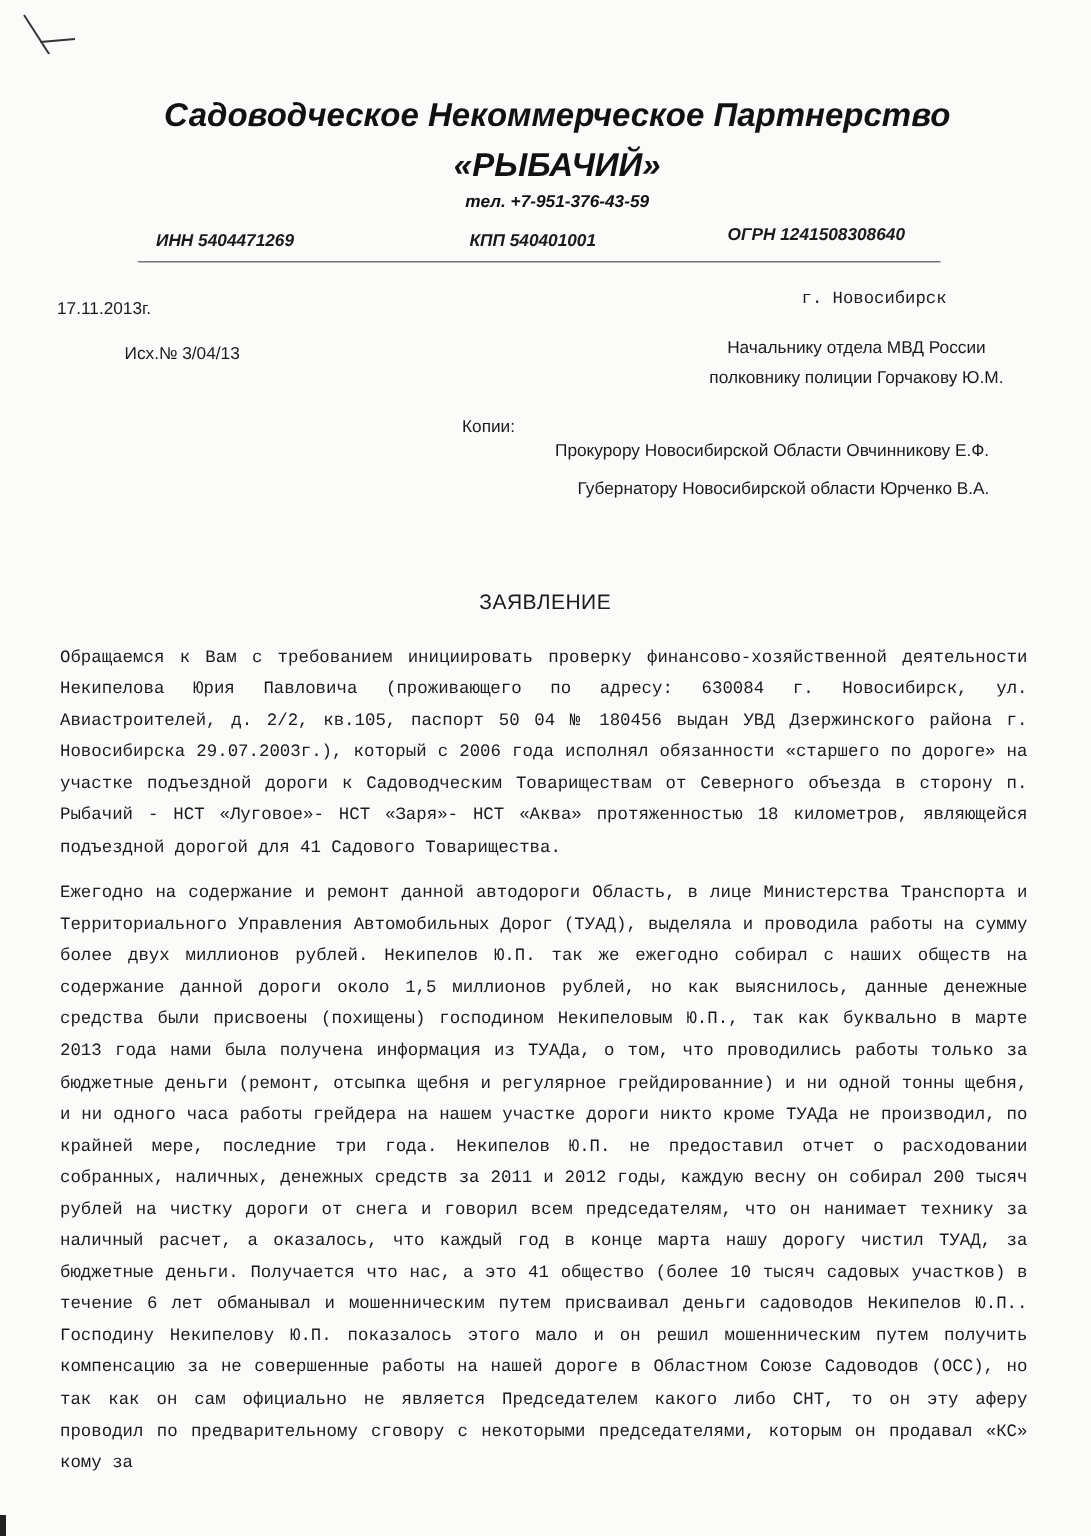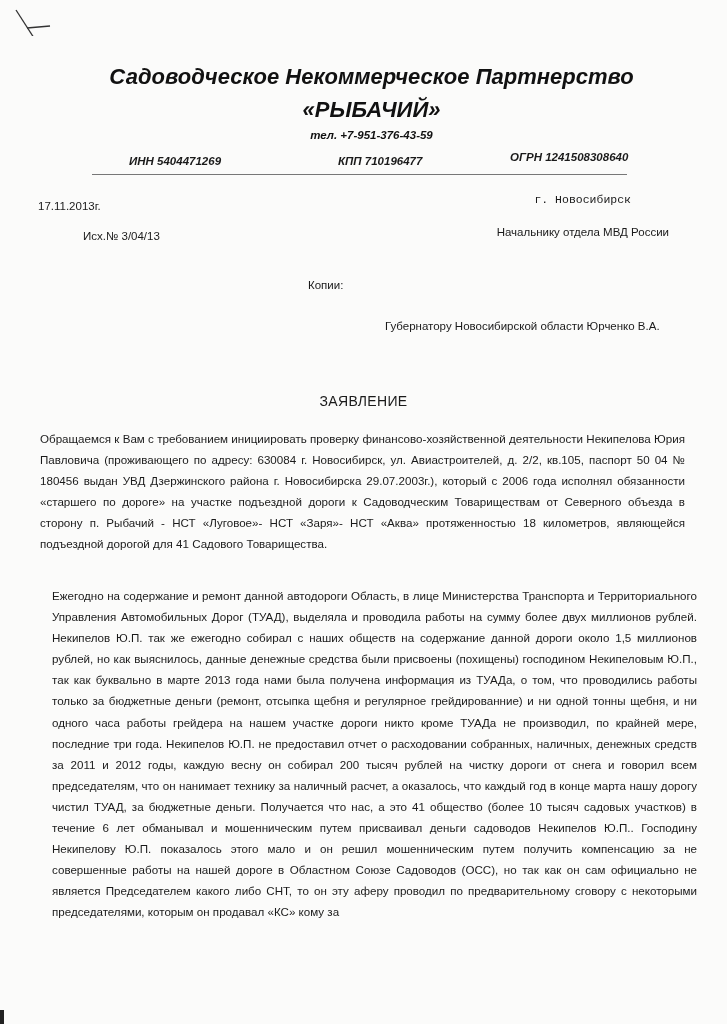--- a/index.html
+++ b/index.html
@@ -12,71 +12,74 @@
   }
   .page { position: absolute; left: 0; top: 0; width: 727px; height: 1024px; }
   .mark { position: absolute; left: 12px; top: 8px; width: 40px; height: 28px; }
   .org-name {
     position: absolute; left: 0; width: 727px; text-align: center;
     font-style: italic; font-weight: bold; color: #111;
   }
   .org-line1 { top: 64px; font-size: 22px; left: 8px; }
   .org-line2 { top: 97px; font-size: 22px; left: 8px; }
   .org-phone { top: 129px; font-size: 11.5px; left: 8px; }
-  .reqs { position: absolute; top: 155px; font-size: 11.5px; font-style: italic; font-weight: bold; margin-left: 25px; }
+  .reqs { position: absolute; top: 155px; font-size: 11.5px; font-style: italic; font-weight: bold; }
   .req-inn { left: 104px; }
   .req-kpp { left: 313px; }
   .req-ogrn { left: 485px; top: 151px; }
   .rule { position: absolute; left: 92px; width: 535px; top: 174px; height: 1px; background: #777; }
   .small { position: absolute; font-size: 11.5px; }
   .date { left: 38px; top: 200px; }
   .outno { left: 43px; top: 230px; padding-left: 40px; }
   .city { right: 96px; top: 193px; font-family: Liberation Mono, monospace; }
   .addr { right: 58px; text-align: center; line-height: 20px; top: 222px; }
   .copies-label { left: 308px; top: 279px; }
   .copy1 { left: 370px; top: 295px; }
   .copy2 { left: 385px; top: 320px; }
   .title { position: absolute; left: 0; width: 727px; top: 393px; text-align: center; font-size: 14px; letter-spacing: 0.3px; }
   .para {
     position: absolute; left: 40px; width: 645px;
     font-size: 11.6px; line-height: 21.1px; text-align: justify;
     text-align-last: left;
+    font-family: Liberation Mono, monospace;
   }
   .para1 { top: 428px; }
-  .para2 { top: 585px; margin-left: 12px; }
+  .para2 { top: 585px; }
   .edge-dot { position: absolute; left: 0; top: 1010px; width: 4px; height: 14px; background: #222; }
 </style>
 </head>
 <body>
 
 <div class="page">
 
   <svg class="mark" viewBox="0 0 40 28">
     <path d="M4 2 L22 30" stroke="#333" stroke-width="1.3" fill="none"></path>
     <path d="M15 20 L38 18" stroke="#333" stroke-width="1.3" fill="none"></path>
   </svg>
 
   <div class="org-name org-line1">Садоводческое Некоммерческое Партнерство</div>
   <div class="org-name org-line2">«РЫБАЧИЙ»</div>
   <div class="org-name org-phone">тел. +7-951-376-43-59</div>
 
   <div class="reqs req-inn">ИНН 5404471269</div>
-  <div class="reqs req-kpp">КПП 710196477</div>
+  <div class="reqs req-kpp">КПП 540401001</div>
   <div class="reqs req-ogrn">ОГРН 1241508308640</div>
   <div class="rule"></div>
 
   <div class="small date">17.11.2013г.</div>
   <div class="small outno">Исх.№ 3/04/13</div>
   <div class="small city">г. Новосибирск</div>
 
   <div class="small addr">
     <div>Начальнику отдела МВД России</div>
+    <div>полковнику полиции Горчакову Ю.М.</div>
   </div>
 
   <div class="small copies-label">Копии:</div>
+  <div class="small copy1">Прокурору Новосибирской Области Овчинникову Е.Ф.</div>
   <div class="small copy2">Губернатору Новосибирской области Юрченко В.А.</div>
 
   <div class="title">ЗАЯВЛЕНИЕ</div>
 
   <div class="para para1">Обращаемся к Вам с требованием инициировать проверку финансово-хозяйственной деятельности Некипелова Юрия Павловича (проживающего по адресу: 630084 г. Новосибирск, ул. Авиастроителей, д. 2/2, кв.105, паспорт 50 04 № 180456 выдан УВД Дзержинского района г. Новосибирска 29.07.2003г.), который с 2006 года исполнял обязанности «старшего по дороге» на участке подъездной дороги к Садоводческим Товариществам от Северного объезда в сторону п. Рыбачий - НСТ «Луговое»- НСТ «Заря»- НСТ «Аква» протяженностью 18 километров, являющейся подъездной дорогой для   41 Садового  Товарищества.</div>
   <div class="para para2">Ежегодно на содержание и ремонт данной автодороги Область, в лице Министерства Транспорта и Территориального Управления Автомобильных Дорог (ТУАД), выделяла и проводила работы на сумму более двух миллионов рублей. Некипелов Ю.П. так же ежегодно собирал с наших обществ на содержание данной дороги около 1,5 миллионов рублей, но как выяснилось, данные денежные средства были присвоены (похищены) господином Некипеловым Ю.П., так как буквально в марте 2013 года нами была получена информация из ТУАДа, о том, что проводились работы только за бюджетные деньги (ремонт, отсыпка щебня и регулярное грейдированние) и ни одной тонны щебня, и ни одного часа работы грейдера на нашем участке дороги  никто кроме ТУАДа не производил, по крайней мере, последние три года. Некипелов Ю.П. не предоставил отчет о расходовании собранных, наличных, денежных средств за 2011 и 2012 годы, каждую весну он собирал 200 тысяч рублей на чистку дороги от снега и говорил всем председателям, что он нанимает технику за наличный расчет, а оказалось, что каждый год в конце марта нашу дорогу чистил ТУАД, за бюджетные деньги. Получается что нас, а это 41 общество (более 10 тысяч садовых участков) в течение 6 лет обманывал и мошенническим путем присваивал деньги садоводов Некипелов Ю.П.. Господину Некипелову Ю.П. показалось этого мало и он решил мошенническим путем получить компенсацию за не совершенные работы на нашей дороге в Областном Союзе Садоводов (ОСС), но так как он сам официально не является Председателем какого либо СНТ, то он эту аферу проводил по предварительному сговору с некоторыми председателями, которым он продавал «КС» кому за</div>
 
   <div class="edge-dot"></div>
 </div>
 

